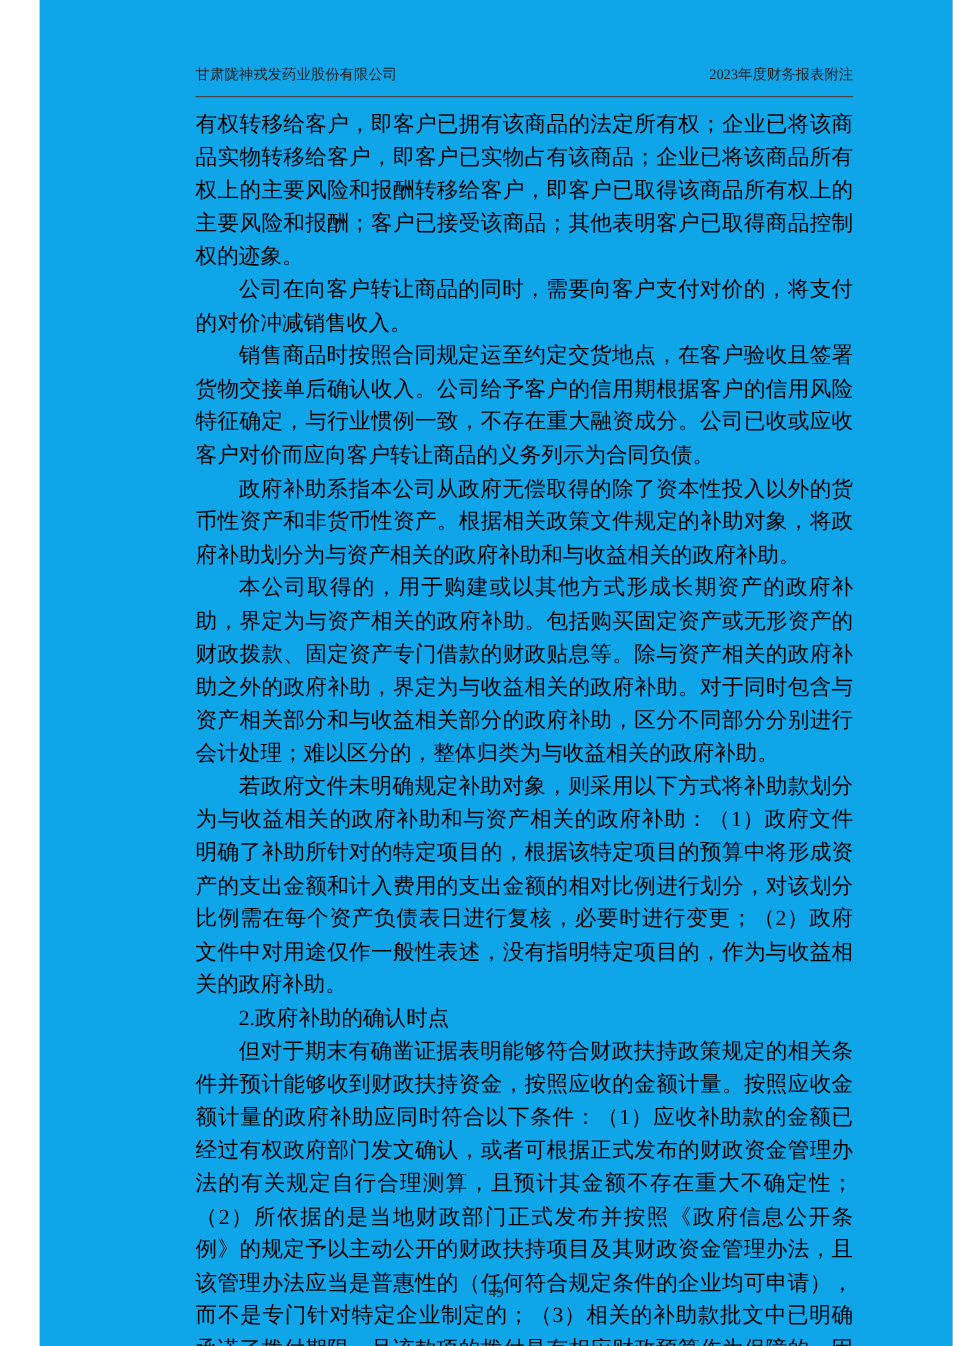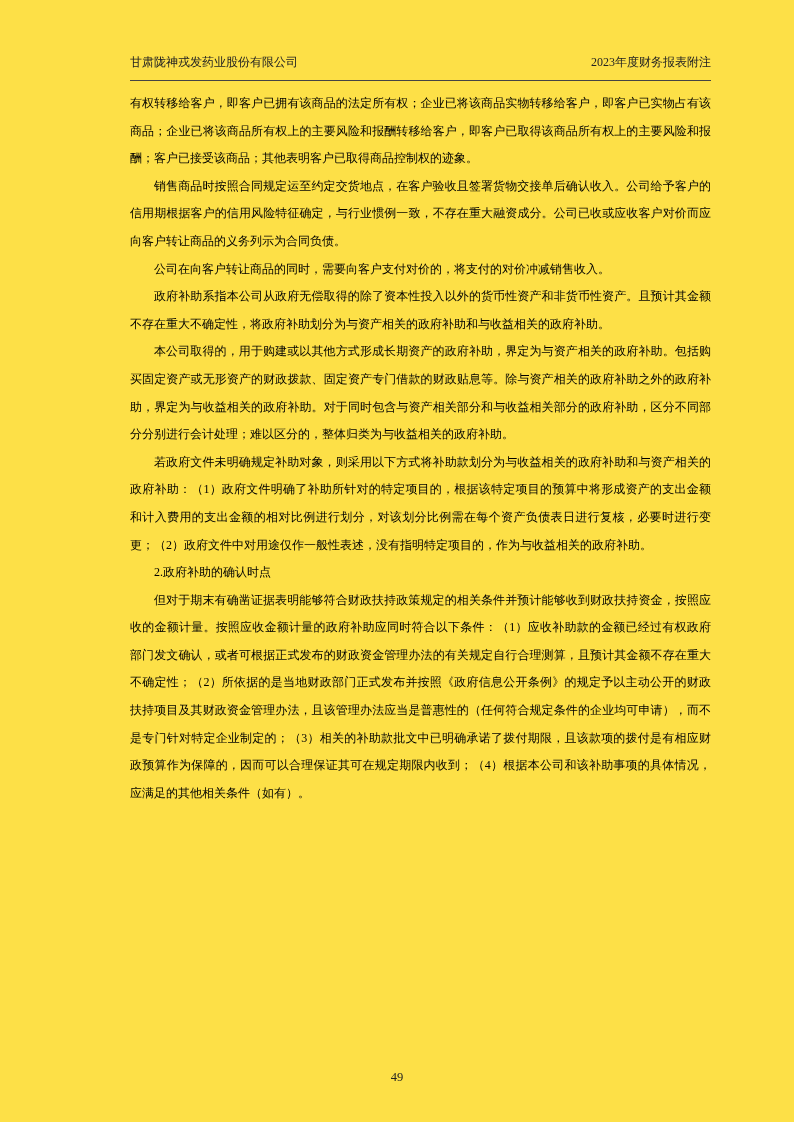--- a/index.html
+++ b/index.html
@@ -11,21 +11,22 @@
     width: 794px;
     height: 1122px;
     font-family: "Liberation Serif", "DejaVu Serif", serif;
     color: #000000;
     position: relative;
     overflow: hidden;
   }
   .page {
     position: absolute;
     inset: 0;
-    background: #fde047;
+    background: #0ea5e9;
+    margin-left: 33px;
   }
   .page-header {
     position: absolute;
     left: 130px;
     right: 83px;
     top: 54px;
     display: flex;
     justify-content: space-between;
     align-items: flex-end;
     font-size: 12px;
@@ -37,21 +38,21 @@
     white-space: nowrap;
   }
   .doc-content {
     position: absolute;
     left: 130px;
     right: 83px;
     top: 90px;
   }
   .doc-content p {
     margin: 0;
-    font-size: 12px;
+    font-size: 18px;
     line-height: 27.6px;
     text-align: justify;
     text-justify: inter-ideograph;
     text-indent: 2em;
     word-break: break-all;
   }
   .doc-content p.continuation {
     text-indent: 0;
   }
   .doc-content p.heading {
@@ -72,23 +73,23 @@
 
 <div class="page">
 
   <div class="page-header">
     <span>甘肃陇神戎发药业股份有限公司</span>
     <span>2023年度财务报表附注</span>
   </div>
 
   <div class="doc-content">
       <p class="continuation">有权转移给客户，即客户已拥有该商品的法定所有权；企业已将该商品实物转移给客户，即客户已实物占有该商品；企业已将该商品所有权上的主要风险和报酬转移给客户，即客户已取得该商品所有权上的主要风险和报酬；客户已接受该商品；其他表明客户已取得商品控制权的迹象。</p>
+      <p class="body">公司在向客户转让商品的同时，需要向客户支付对价的，将支付的对价冲减销售收入。</p>
       <p class="body">销售商品时按照合同规定运至约定交货地点，在客户验收且签署货物交接单后确认收入。公司给予客户的信用期根据客户的信用风险特征确定，与行业惯例一致，不存在重大融资成分。公司已收或应收客户对价而应向客户转让商品的义务列示为合同负债。</p>
-      <p class="body">公司在向客户转让商品的同时，需要向客户支付对价的，将支付的对价冲减销售收入。</p>
-      <p class="body">政府补助系指本公司从政府无偿取得的除了资本性投入以外的货币性资产和非货币性资产。且预计其金额不存在重大不确定性，将政府补助划分为与资产相关的政府补助和与收益相关的政府补助。</p>
+      <p class="body">政府补助系指本公司从政府无偿取得的除了资本性投入以外的货币性资产和非货币性资产。根据相关政策文件规定的补助对象，将政府补助划分为与资产相关的政府补助和与收益相关的政府补助。</p>
       <p class="body">本公司取得的，用于购建或以其他方式形成长期资产的政府补助，界定为与资产相关的政府补助。包括购买固定资产或无形资产的财政拨款、固定资产专门借款的财政贴息等。除与资产相关的政府补助之外的政府补助，界定为与收益相关的政府补助。对于同时包含与资产相关部分和与收益相关部分的政府补助，区分不同部分分别进行会计处理；难以区分的，整体归类为与收益相关的政府补助。</p>
       <p class="body">若政府文件未明确规定补助对象，则采用以下方式将补助款划分为与收益相关的政府补助和与资产相关的政府补助：（1）政府文件明确了补助所针对的特定项目的，根据该特定项目的预算中将形成资产的支出金额和计入费用的支出金额的相对比例进行划分，对该划分比例需在每个资产负债表日进行复核，必要时进行变更；（2）政府文件中对用途仅作一般性表述，没有指明特定项目的，作为与收益相关的政府补助。</p>
       <p class="subheading">2.政府补助的确认时点</p>
       <p class="body">但对于期末有确凿证据表明能够符合财政扶持政策规定的相关条件并预计能够收到财政扶持资金，按照应收的金额计量。按照应收金额计量的政府补助应同时符合以下条件：（1）应收补助款的金额已经过有权政府部门发文确认，或者可根据正式发布的财政资金管理办法的有关规定自行合理测算，且预计其金额不存在重大不确定性；（2）所依据的是当地财政部门正式发布并按照《政府信息公开条例》的规定予以主动公开的财政扶持项目及其财政资金管理办法，且该管理办法应当是普惠性的（任何符合规定条件的企业均可申请），而不是专门针对特定企业制定的；（3）相关的补助款批文中已明确承诺了拨付期限，且该款项的拨付是有相应财政预算作为保障的，因而可以合理保证其可在规定期限内收到；（4）根据本公司和该补助事项的具体情况，应满足的其他相关条件（如有）。</p>
     </div>
 
   <div class="page-footer">
     <span>49</span>
   </div>
 

